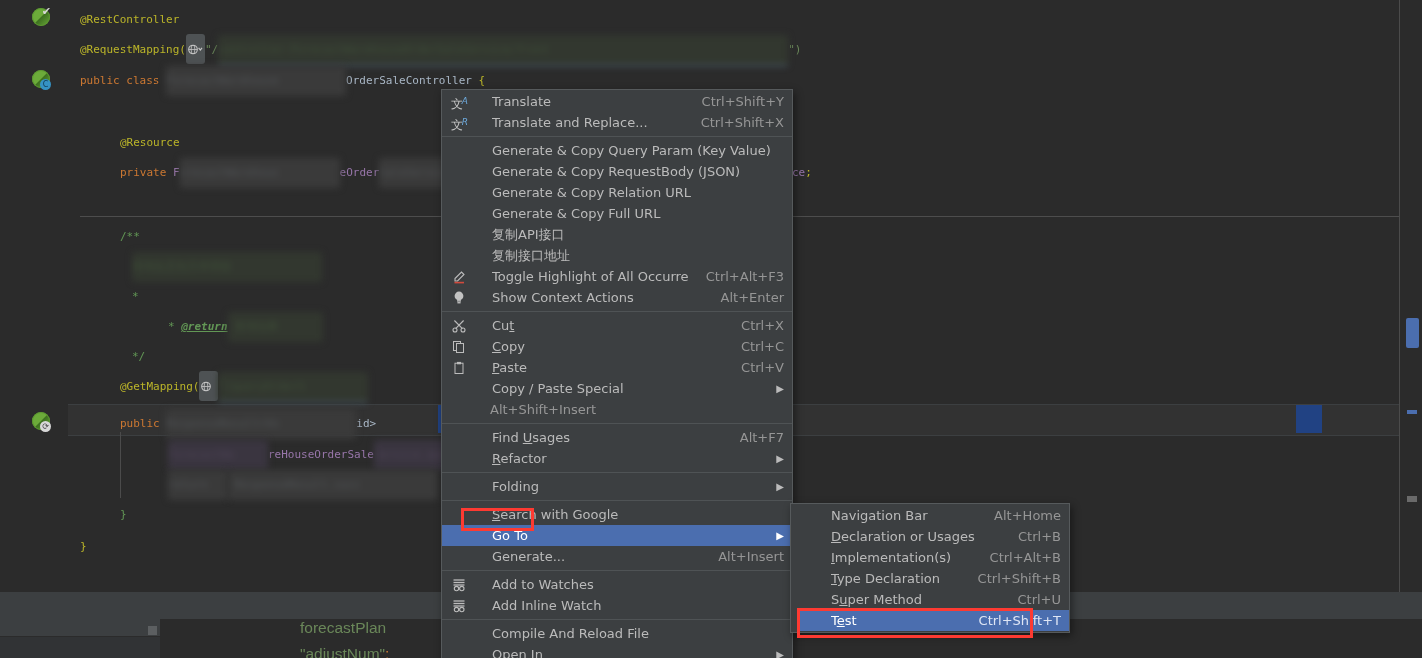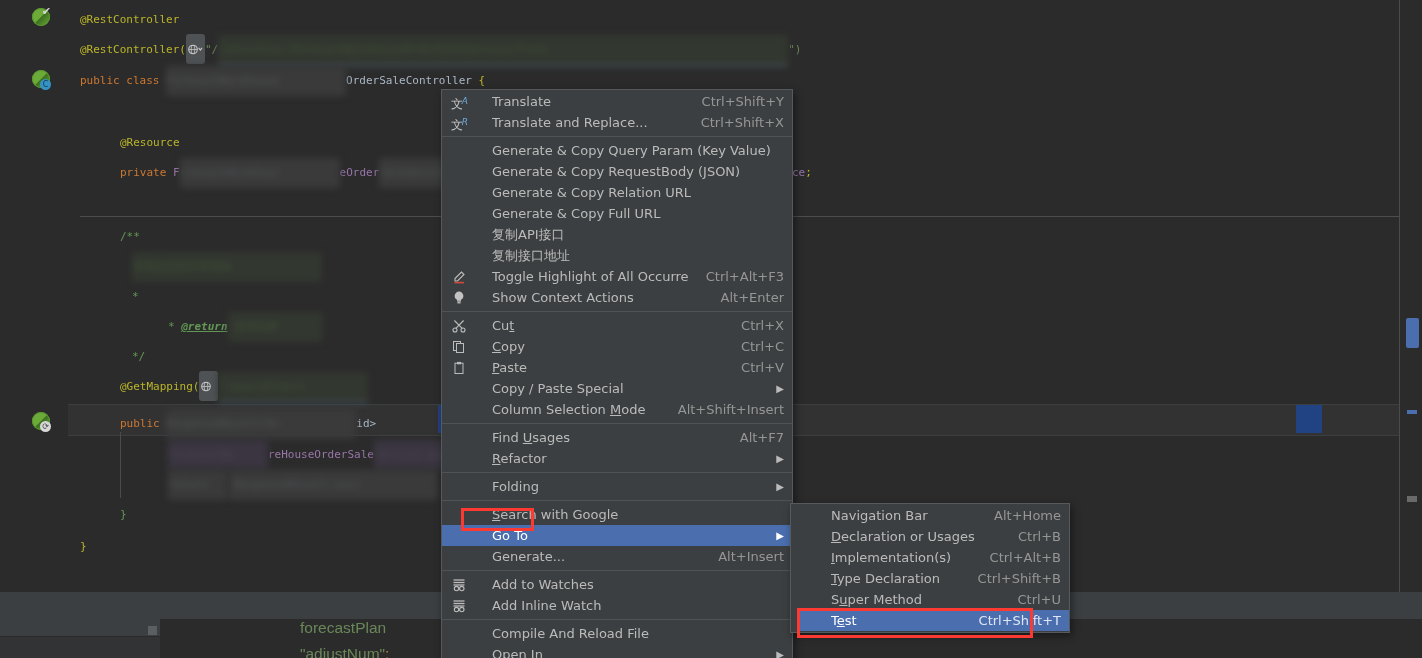--- a/index.html
+++ b/index.html
@@ -284,21 +284,21 @@
       </div>
       <div class="gutter-icon spring-bean" style="left:32px; top:412px;">
         <span class="badge-c" style="background:#d8d8d8;color:#444;">⟳</span>
       </div>
     </div>
 
     <div class="code">
 
       <div class="ln" style="top:5px;"><span class="k-ann">@RestController</span></div>
 
-      <div class="ln" style="top:35px;"><span class="k-ann">@RestController(</span><span class="globe-chip"><svg width="15" height="13" viewBox="0 0 15 13">
+      <div class="ln" style="top:35px;"><span class="k-ann">@RequestMapping(</span><span class="globe-chip"><svg width="15" height="13" viewBox="0 0 15 13">
               <circle cx="5" cy="6.5" r="4.3" fill="none" stroke="#c6c6c6" stroke-width="1.1"></circle>
               <ellipse cx="5" cy="6.5" rx="1.9" ry="4.3" fill="none" stroke="#c6c6c6" stroke-width="0.8"></ellipse>
               <line x1="0.8" y1="6.5" x2="9.2" y2="6.5" stroke="#c6c6c6" stroke-width="0.8"></line>
               <path d="M10.6 4.8 L12.3 7 L14 4.8" fill="none" stroke="#c6c6c6" stroke-width="1.2"></path>
             </svg></span><span class="k-str">"/</span><span class="blur-g url-underline" style="width:570px;">controller-ForecastWarehouseOrderSaleService/front</span><span class="k-str">")</span></div>
 
       <div class="ln" style="top:66px;"><span class="k-kw">public class </span><span class="blur" style="width:180px;">ForecastWarehouse</span><span class="k-white">OrderSaleController</span><span class="k-yellow"> {</span></div>
 
       <div class="ln" style="top:128px; left:120px;"><span class="k-ann">@Resource</span></div>
 
@@ -467,21 +467,20 @@
     </div>
 
     <div class="mi">
       <span class="ico"></span>
       <span class="lbl">Copy / Paste Special</span>
       <span class="arrow">▶</span>
     </div>
 
     <div class="mi">
       <span class="ico"></span>
-      <span class="lbl">Column Selection <u>M</u>ode</span>
       <span class="acc">Alt+Shift+Insert</span>
     </div>
 
     <div class="sep"></div>
 
     <div class="mi">
       <span class="ico"></span>
       <span class="lbl">Find <u>U</u>sages</span>
       <span class="acc">Alt+F7</span>
     </div>

